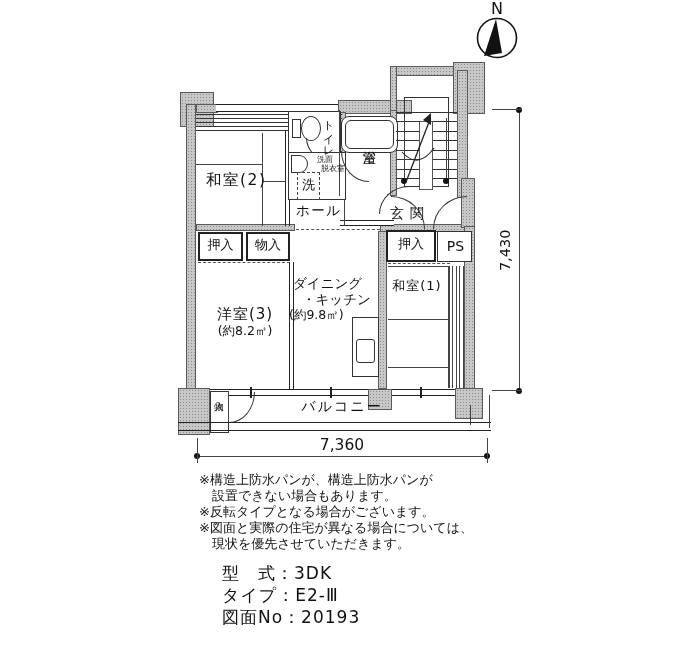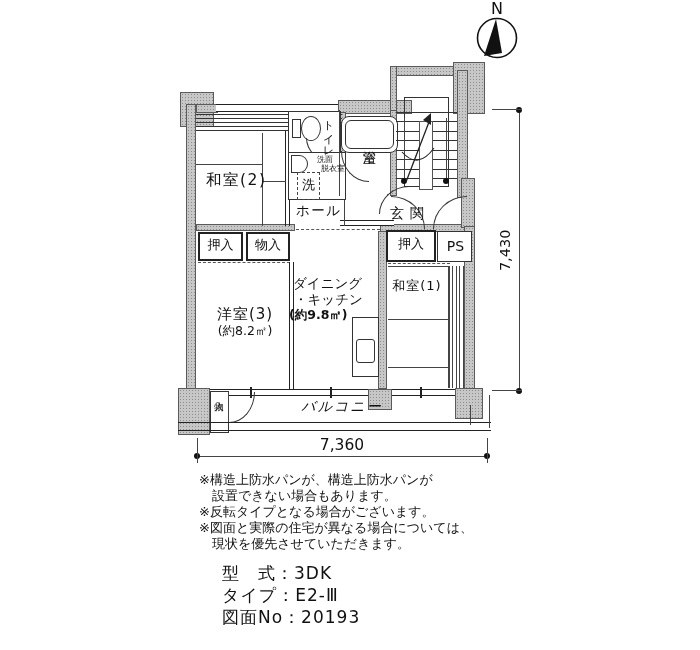--- a/index.html
+++ b/index.html
@@ -147,24 +147,24 @@
 <div class="lbl" style="left:302px;top:178px;font-size:13px;">洗</div>
 <div class="lbl" style="left:296px;top:203px;font-size:13.5px;letter-spacing:1.5px;">ホール</div>
 <div class="lbl" style="left:346px;top:205px;font-size:14px;letter-spacing:6px;margin-left:44px;">玄関</div>
 <div class="lbl" style="left:198px;top:238px;width:45px;font-size:13px;text-align:center;">押入</div>
 <div class="lbl" style="left:246px;top:238px;width:44px;font-size:13px;text-align:center;">物入</div>
 <div class="lbl" style="left:386px;top:237px;width:50px;font-size:13px;text-align:center;">押入</div>
 <div class="lbl" style="left:437px;top:238px;width:37px;font-size:14px;text-align:center;">PS</div>
 <div class="lbl" style="left:200px;top:306px;width:90px;font-size:15px;text-align:center;letter-spacing:1px;">洋室(3)</div>
 <div class="lbl" style="left:200px;top:324px;width:90px;font-size:12.5px;text-align:center;">(約8.2㎡)</div>
 <div class="lbl" style="left:293px;top:276px;font-size:13.5px;">ダイニング</div>
-<div class="lbl" style="left:294px;top:292px;font-size:13.5px;">・キッチン</div>
-<div class="lbl" style="left:289px;top:308px;font-size:12.5px;font-weight:bold;">(約9.8㎡)</div>
+<div class="lbl" style="left:302px;top:292px;font-size:13.5px;">・キッチン</div>
+<div class="lbl" style="left:289px;top:308px;font-size:12.5px;">(約9.8㎡)</div>
 <div class="lbl" style="left:384px;top:279px;width:66px;font-size:13px;text-align:center;letter-spacing:1px;">和室(1)</div>
-<div class="lbl" style="left:296px;top:398px;width:92px;font-size:14px;text-align:center;letter-spacing:2px;font-style:italic;">バルコニー</div>
+<div class="lbl" style="left:296px;top:398px;width:92px;font-size:14px;text-align:center;letter-spacing:2px;">バルコニー</div>
 <div class="lbl vtext" style="left:213px;top:394px;font-size:9.5px;">物入</div>
 
 <div class="thin" style="left:519px;top:110px;width:1px;height:281px;"></div>
 <div class="dot" style="left:516px;top:107px;"></div>
 <div class="dot" style="left:516px;top:388px;"></div>
 <div class="thin" style="left:492px;top:109px;width:30px;height:1px;"></div>
 <div class="thin" style="left:492px;top:390px;width:30px;height:1px;"></div>
 <div class="lbl center" style="left:465px;top:242px;width:80px;font-size:14.5px;transform:rotate(-90deg);">7,430</div>
 
 <div class="thin" style="left:197px;top:456px;width:291px;height:1px;"></div>

